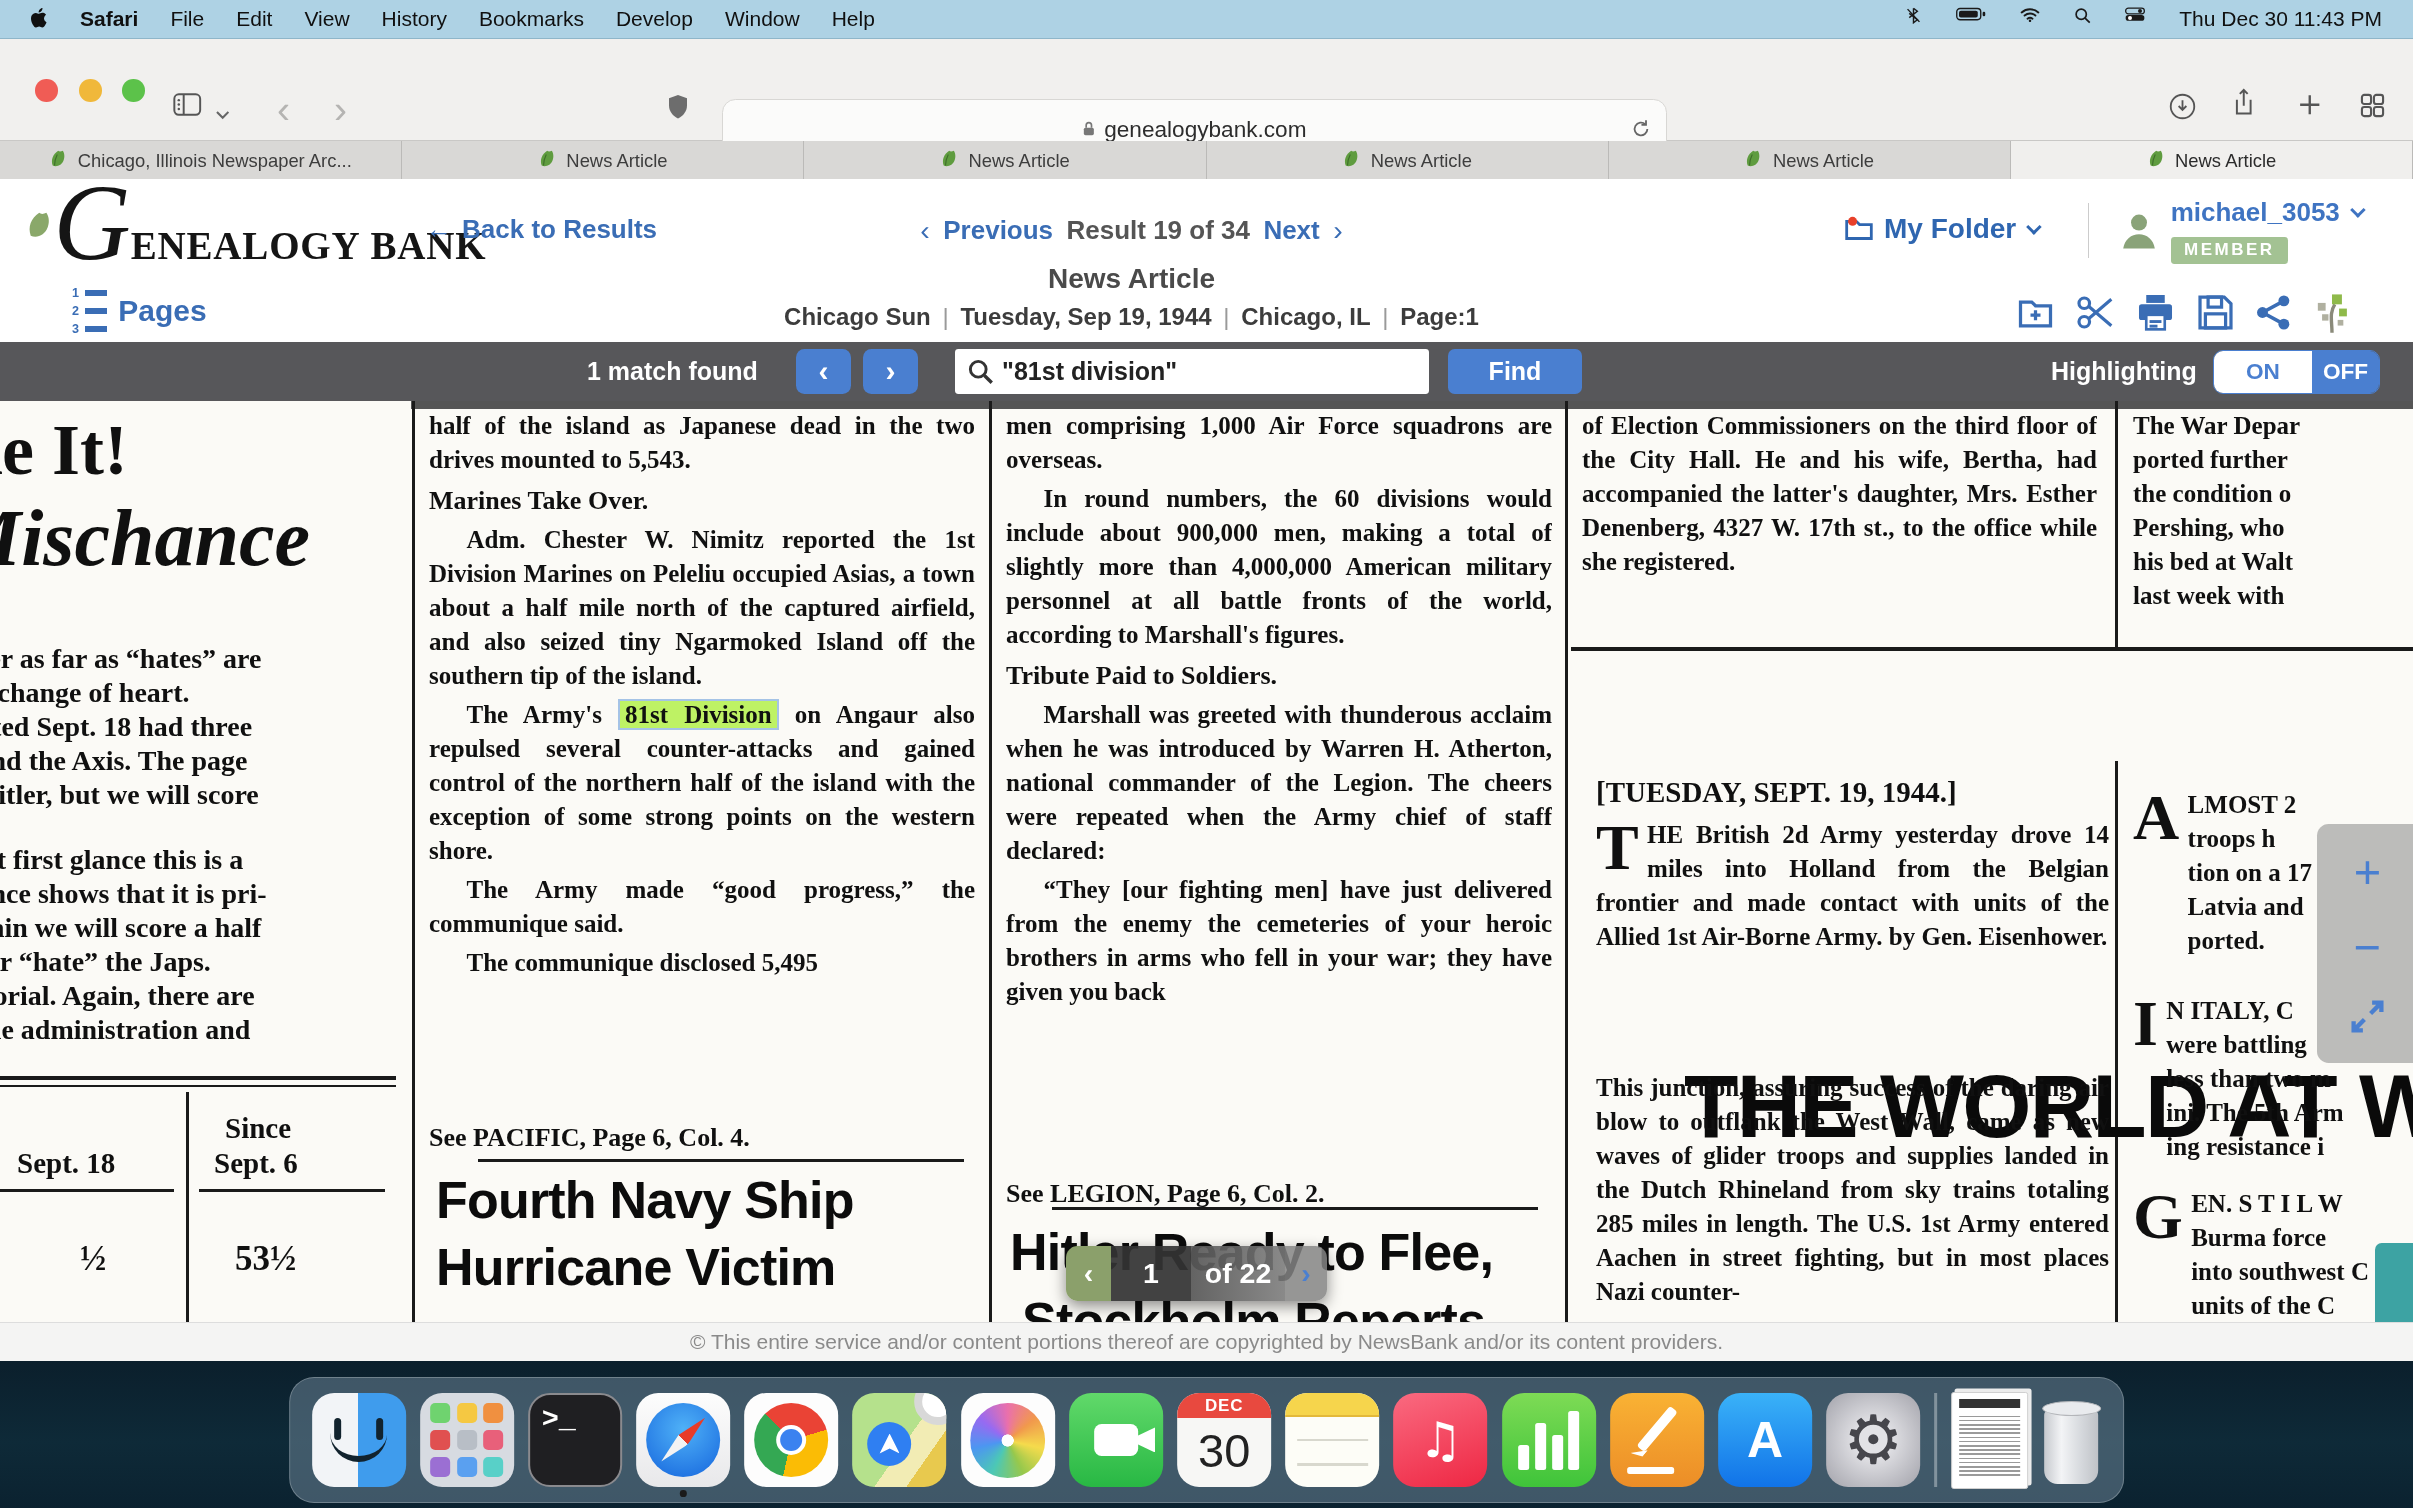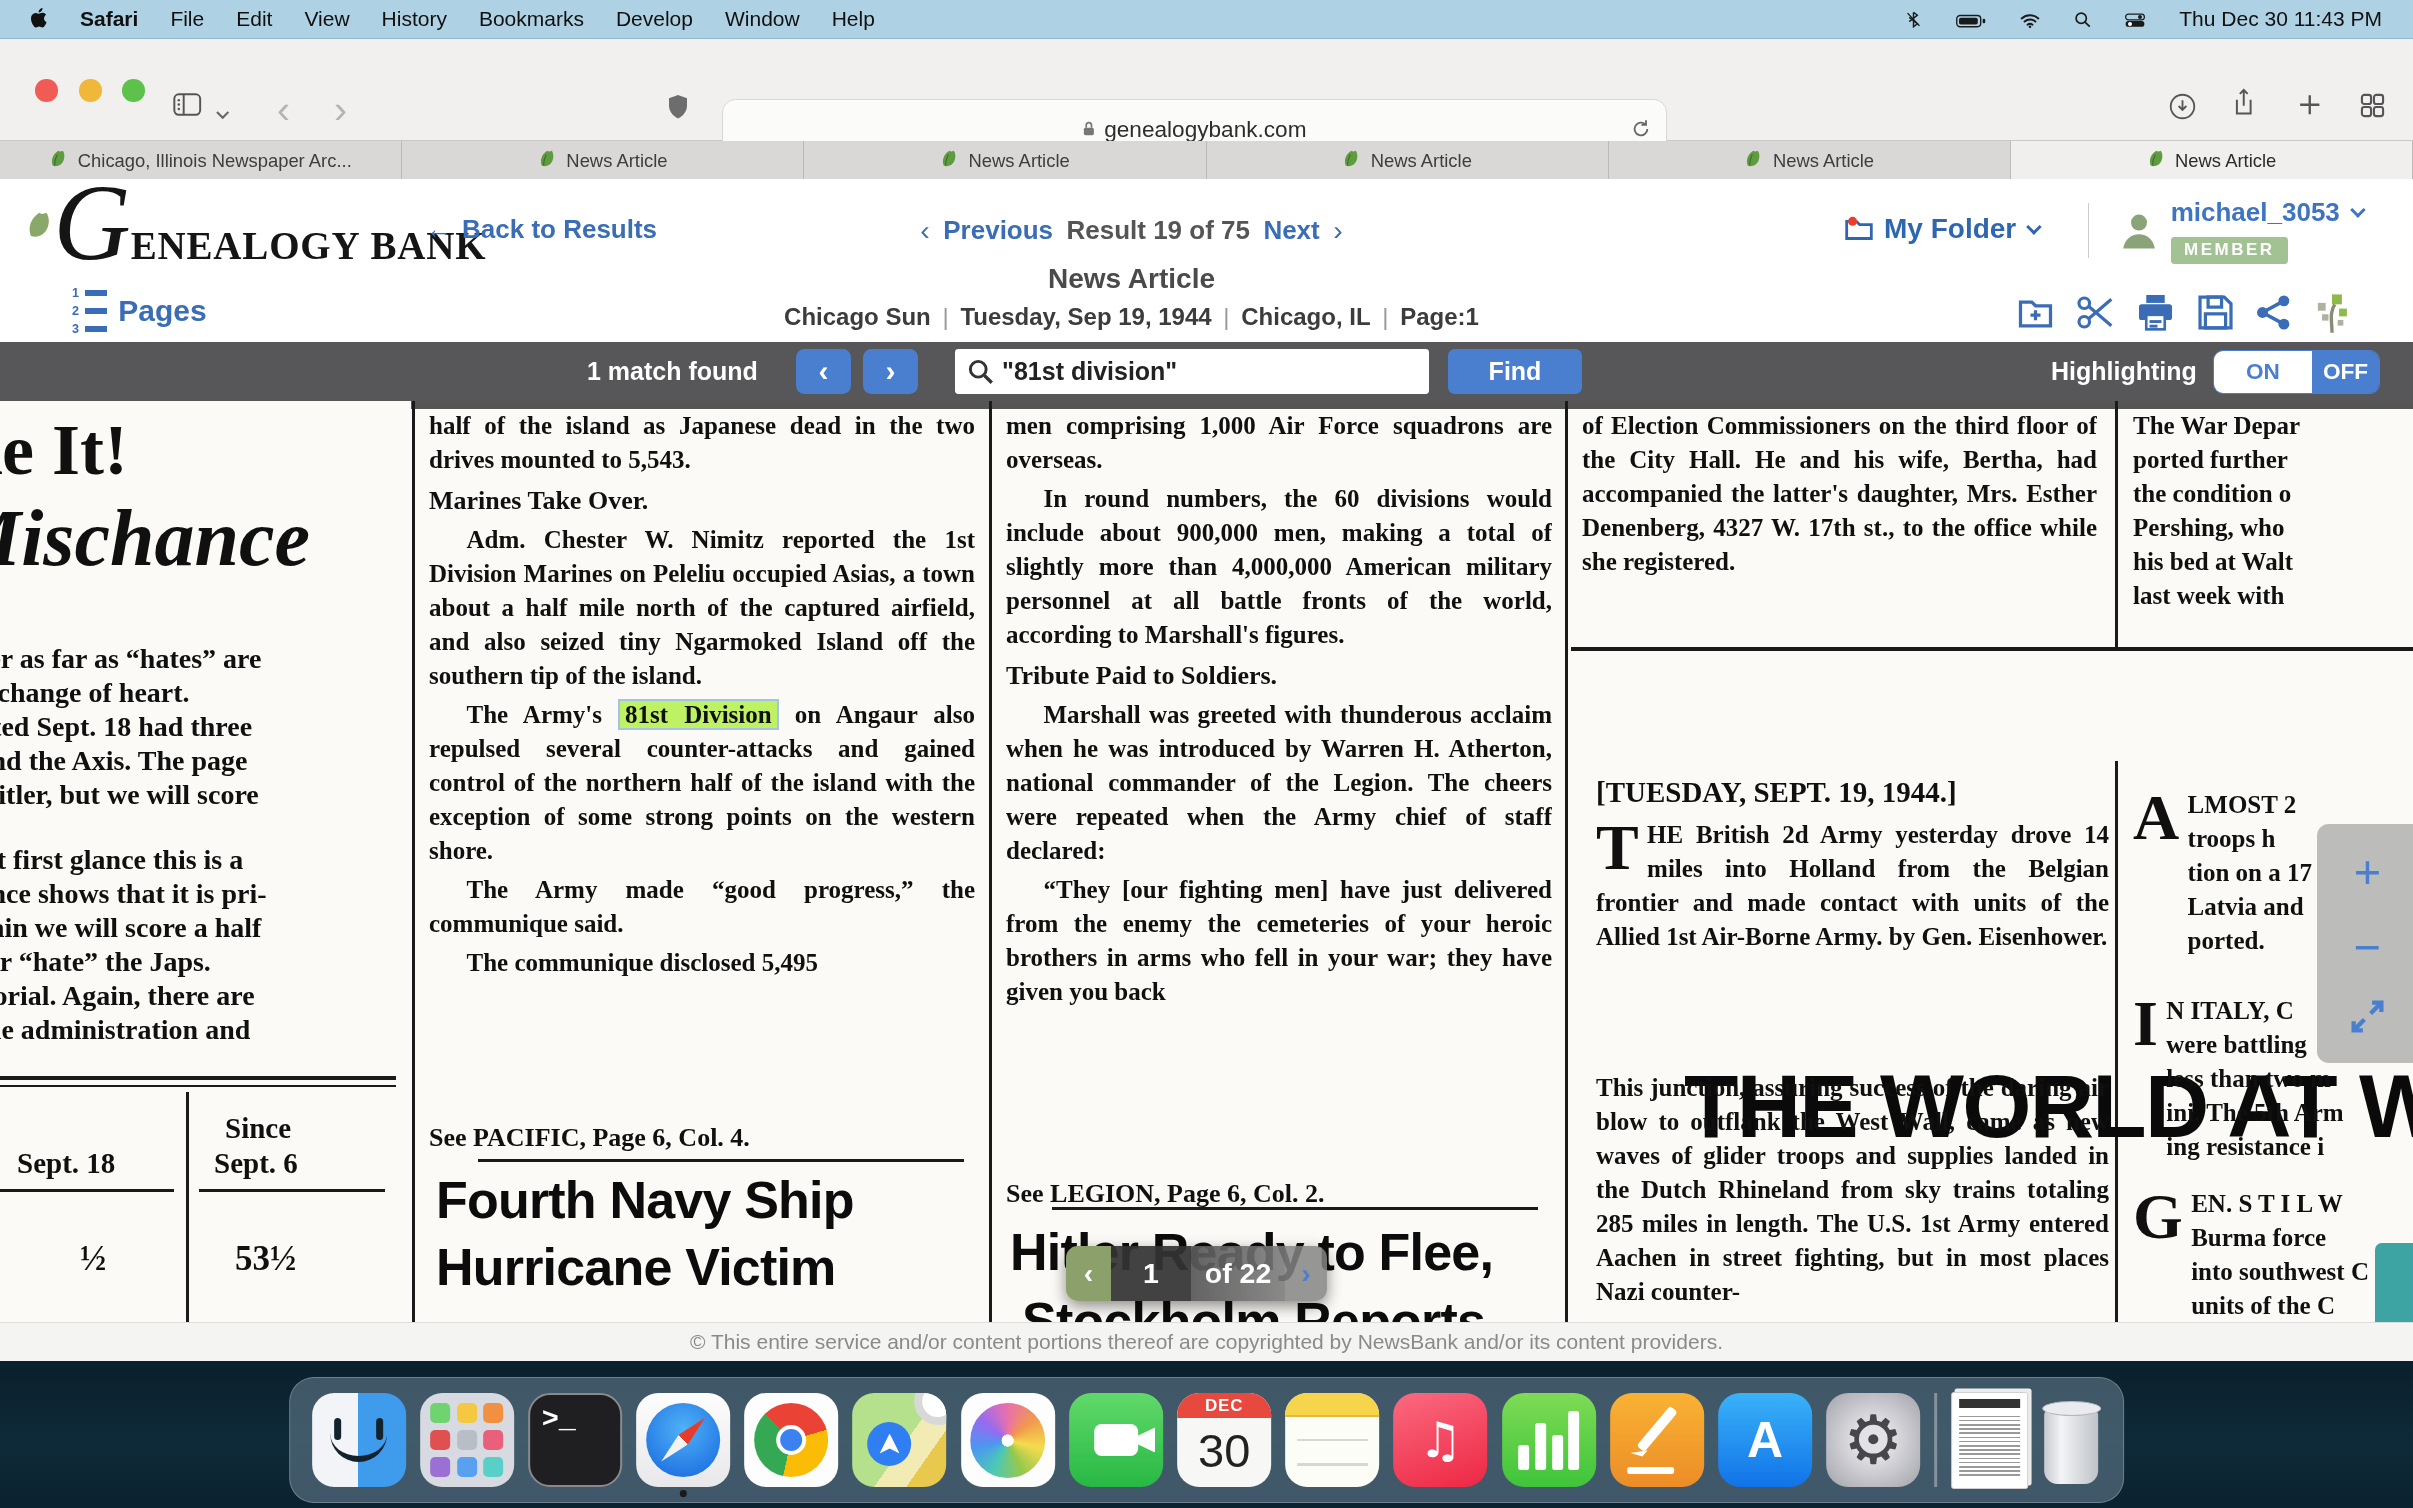--- a/index.html
+++ b/index.html
@@ -5,21 +5,21 @@
   *{box-sizing:border-box;margin:0;padding:0}
   html,body{width:2413px;height:1508px;overflow:hidden}
   #screen{position:relative;width:2413px;height:1508px;font-family:"Liberation Sans",sans-serif;background:#fff;overflow:hidden}
   .abs{position:absolute}
 
   
   #menubar{position:absolute;top:0;left:0;width:2413px;height:39px;background:#aed2e4;display:flex;align-items:center;padding:0 31px;border-bottom:0.8px solid #8fb6c9}
   #menubar .left{display:flex;align-items:center;gap:32px}
   .mitem{font-size:21px;color:#101010}
   .mitem.b{font-weight:700}
-  #menubar .right{margin-left:auto;display:flex;align-items:flex-end;gap:34px}
+  #menubar .right{margin-left:auto;display:flex;align-items:flex-start;gap:34px}
   #clock{font-size:21px;color:#101010}
 
   
   #toolbar{position:absolute;top:39px;left:0;width:2413px;height:102px;background:#f1f0ee;border-bottom:0.8px solid #c9c8c6}
   .tl{position:absolute;top:40px;width:22.6px;height:22.6px;border-radius:50%}
   #urlfield{position:absolute;left:722px;top:60px;width:945px;height:62px;background:#fbfbfa;border:0.8px solid #d8d7d4;border-radius:13.4px;display:flex;align-items:center;justify-content:center;gap:10px}
   #urltext{font-size:22.6px;color:#2d2d2d}
   .ticon{position:absolute;top:50px}
 
   
@@ -310,21 +310,21 @@
       <span class="rest">ENEALOGY</span>
       <span class="rest" style="margin-left:10px">BANK</span>
     </div>
     <div id="backlink" class="bluelink">
       <span>←</span>
       <span>Back to Results</span>
     </div>
     <div id="prevnext">
       <span class="bluelink" style="font-weight:400;font-size:28.5px">‹</span>
       <span class="bluelink">Previous</span>
-      <span>Result 19 of 75</span>
+      <span>Result 19 of 34</span>
       <span class="bluelink">Next</span>
       <span class="bluelink" style="font-weight:400;font-size:28.5px">›</span>
     </div>
     <div id="nahead">News Article</div>
     <div id="nameta">
       <span>Chicago Sun</span><span class="pipe">|</span><span>Tuesday, Sep 19, 1944</span><span class="pipe">|</span><span>Chicago, IL</span><span class="pipe">|</span><span>Page:1</span>
     </div>
     <div id="pagesbtn">
       <span class="pages-ico">
           <div>

